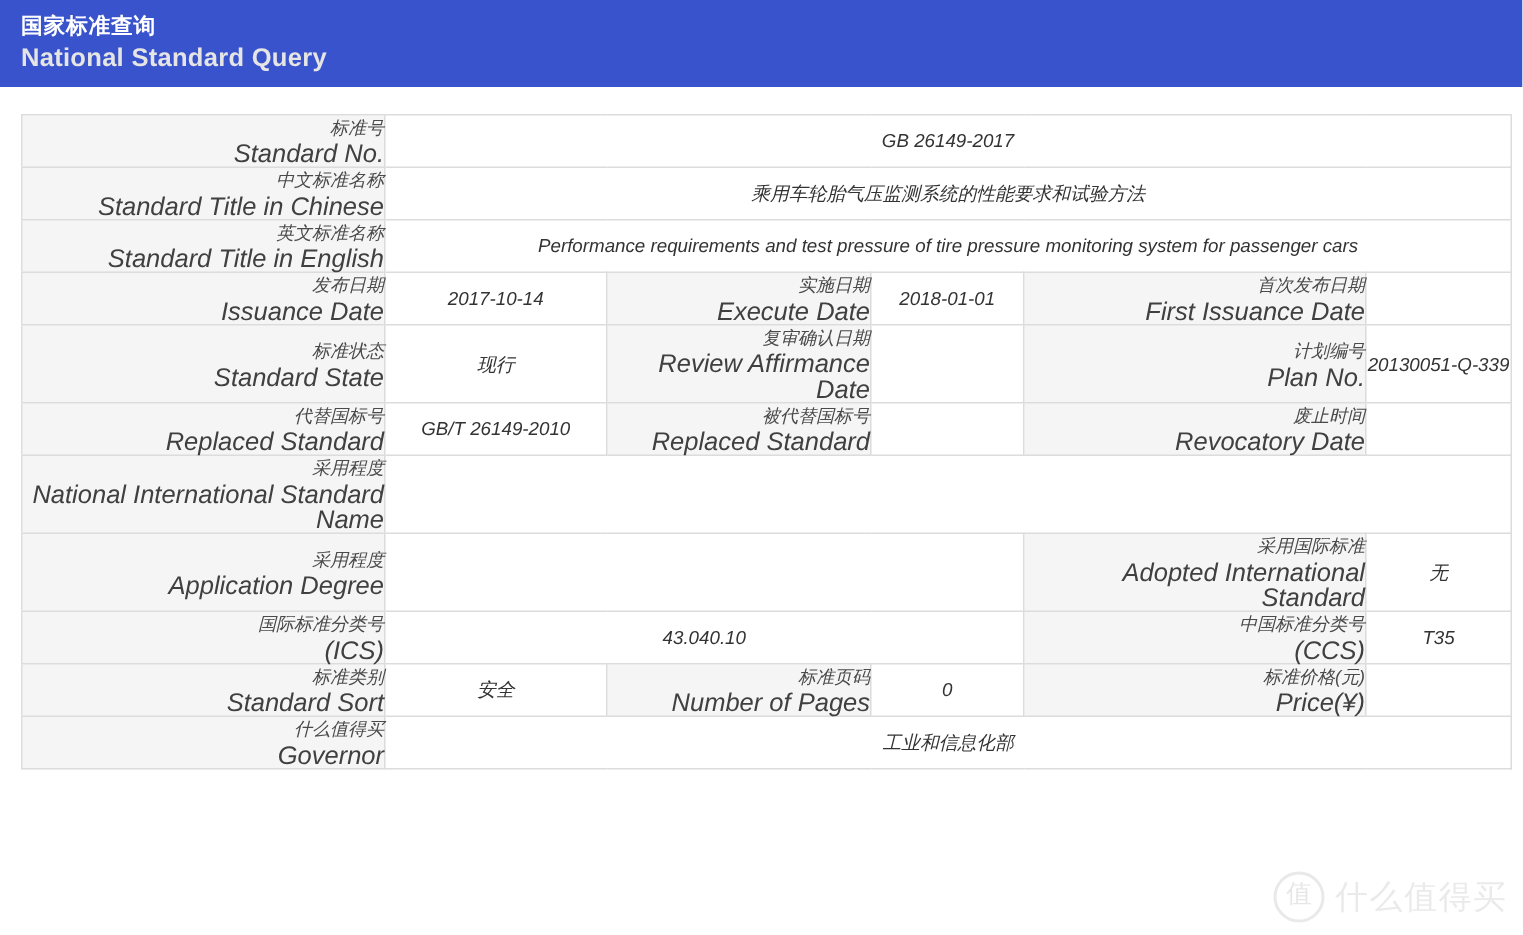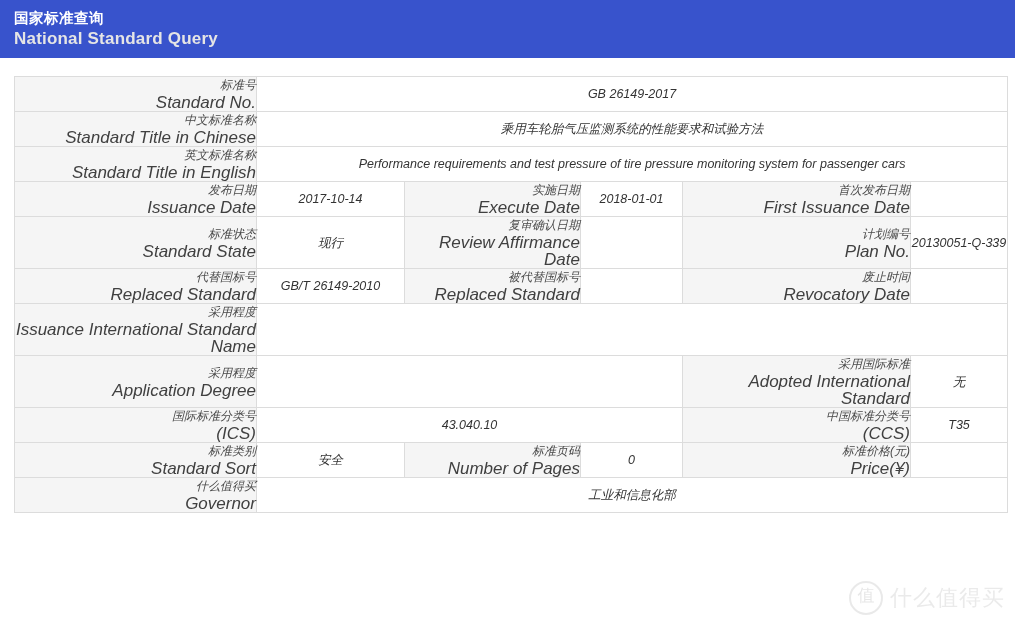--- a/index.html
+++ b/index.html
@@ -219,21 +219,21 @@
           <span class="cn">废止时间</span>
           <span class="en">Revocatory Date</span>
         </td>
         <td class="val"></td>
       </tr>
 
 
       <tr class="row-tall">
         <td class="lbl">
           <span class="cn">采用程度</span>
-          <span class="en">Issuance International Standard Name</span>
+          <span class="en">National International Standard Name</span>
         </td>
         <td class="val" colspan="5"></td>
       </tr>
 
       <tr class="row-tall">
         <td class="lbl">
           <span class="cn">采用程度</span>
           <span class="en">Application Degree</span>
         </td>
         <td class="val" colspan="3"></td>

